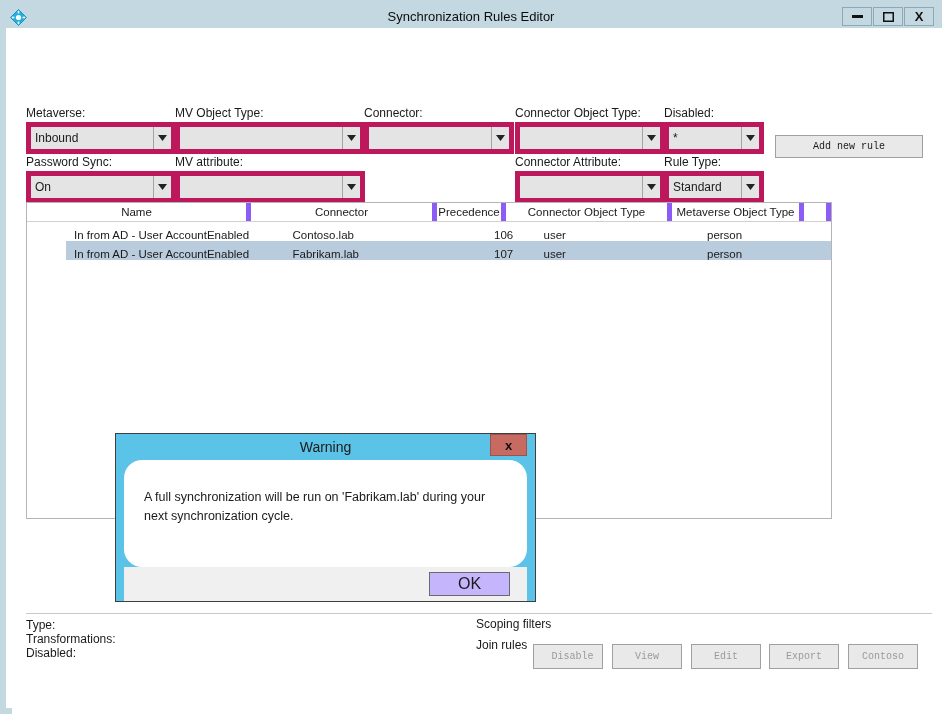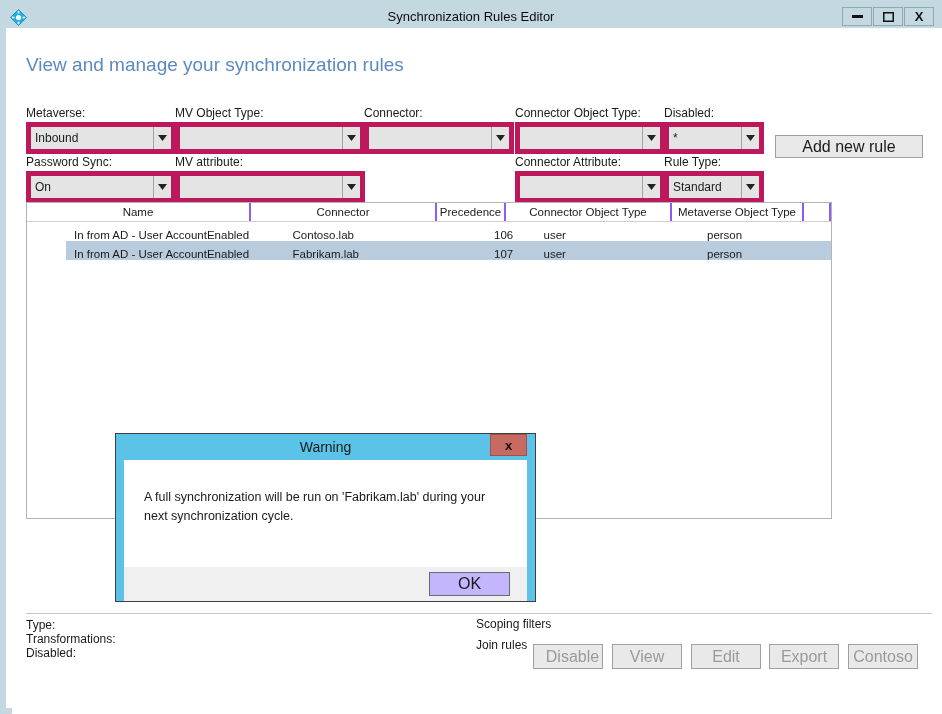--- a/index.html
+++ b/index.html
@@ -122,22 +122,22 @@
     align-items: center;
     justify-content: center;
   }
   .combo .arrow svg { display: block; }
 
   .btn {
     position: absolute;
     background: #e9e9e9;
     border: 1px solid #a0a0a0;
     box-sizing: border-box;
-    font-family: Liberation Sans, sans-serif;
-    font-size: 16px;
+    font-family: Liberation Mono, monospace;
+    font-size: 10px;
     color: #1a1a1a;
     display: flex;
     align-items: center;
     justify-content: center;
     white-space: nowrap;
   }
   .btn.disabled { color: #9a9a9a; }
 
   
   #grid {
@@ -155,21 +155,21 @@
     height: 18px;
     border-bottom: 1px solid #d0d0d0;
     background: #ffffff;
   }
   #grid-head .hc {
     display: flex;
     align-items: center;
     justify-content: center;
     font-size: 11.5px;
     color: #1a1a1a;
-    border-right: 2px solid #8b5cf6;
+    border-right: 5px solid #8b5cf6;
     box-sizing: border-box;
     overflow: hidden;
     white-space: nowrap;
   }
   .grid-row {
     display: flex;
     height: 19px;
     align-items: flex-end;
     margin-left: 39px;
   }
@@ -249,20 +249,21 @@
     color: #111;
   }
   #dlg-body {
     position: absolute;
     left: 8px; top: 26px;
     width: 403px;
     height: 107px;
     background: #ffffff;
     box-sizing: border-box;
     padding: 28px 20px 0 20px;
+    border-radius: 18px;
   }
   #dlg-message {
     font-size: 12.5px;
     color: #1a1a1a;
     line-height: 1.5;
   }
   #dlg-footer {
     position: absolute;
     left: 8px; top: 133px;
     width: 403px;
@@ -311,21 +312,20 @@
         <svg width="11" height="10" viewBox="0 0 11 10">
             <rect x="0.5" y="0.5" width="10" height="9" fill="none" stroke="#111" stroke-width="2"></rect>
           </svg>
       </div>
       <div class="winbtn close">X</div>
     </div>
   </div>
 
   <div id="client">
 
-    <div id="page-heading">View and manage your synchronization rules</div>
 
     <div class="fld-label" style="left:14px;  top:78px;">Metaverse:</div>
     <div class="fld-label" style="left:163px; top:78px;">MV Object Type:</div>
     <div class="fld-label" style="left:352px; top:78px;">Connector:</div>
     <div class="fld-label" style="left:503px; top:78px;">Connector Object Type:</div>
     <div class="fld-label" style="left:652px; top:78px;">Disabled:</div>
 
     <div class="combo" style="left:14px;  top:94px; width:150px;">
       <div class="val">Inbound</div>
       <div class="arrow">

